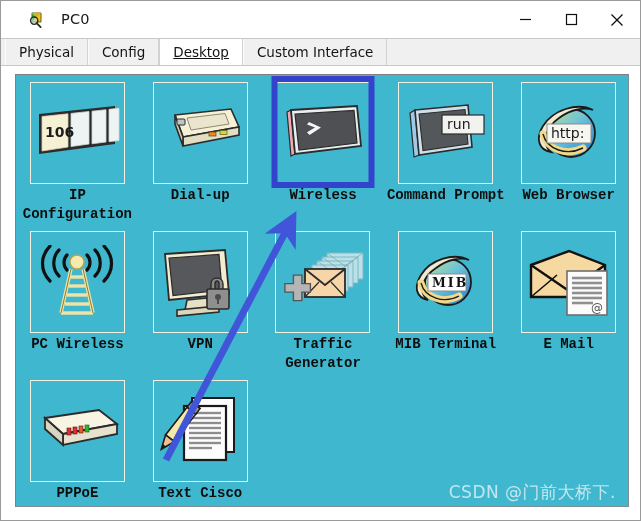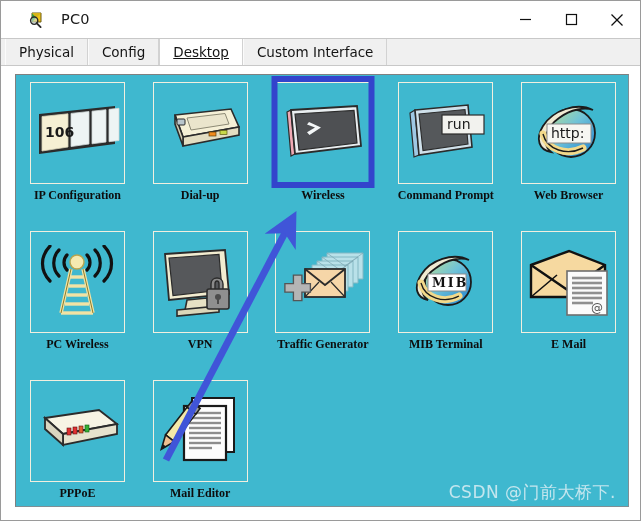--- a/index.html
+++ b/index.html
@@ -126,22 +126,22 @@
     position: relative;
     display: flex;
     align-items: center;
     justify-content: center;
   }
   .thumb svg { display: block; }
   .cap {
     margin-top: 2px;
     width: 118px;
     text-align: center;
-    font-family: Liberation Serif, serif;
-    font-size: 12px;
+    font-family: Liberation Mono, monospace;
+    font-size: 14px;
     font-weight: bold;
     color: #0d0d0d;
     line-height: 19px;
     white-space: normal;
     word-break: keep-all;
     overflow: hidden;
     height: 38px;
   }
   
   .cell.selected .thumb {
@@ -463,21 +463,21 @@
                   <line x1="33" y1="54" x2="56" y2="54"></line>
               </g>
               <g transform="rotate(38 28 40)">
                 <rect x="14" y="16" width="11" height="36" fill="#f4e9a8" stroke="#1a1a1a" stroke-width="1.6"></rect>
                 <rect x="14" y="10" width="11" height="7" fill="#9c9c9c" stroke="#1a1a1a" stroke-width="1.6"></rect>
                 <path d="M14 52 L25 52 L19.5 66 Z" fill="#f0c090" stroke="#1a1a1a" stroke-width="1.6"></path>
                 <path d="M17.5 61 L22 61 L19.5 66 Z" fill="#1a1a1a"></path>
               </g>
             </svg>
           </div>
-          <div class="cap">Mail Editor</div>
+          <div class="cap">Text Cisco</div>
         </div>
 
         <div class="cell"></div>
         <div class="cell"></div>
       </div>
 
       <svg id="arrow-layer" viewBox="0 0 614 433">
         <defs>
           <marker id="arrowhead" markerWidth="5" markerHeight="5" refX="2.4" refY="2.5" orient="auto">
             <path d="M0,0 L5,2.5 L0,5 L1.4,2.5 Z" fill="#4055d8"></path>

